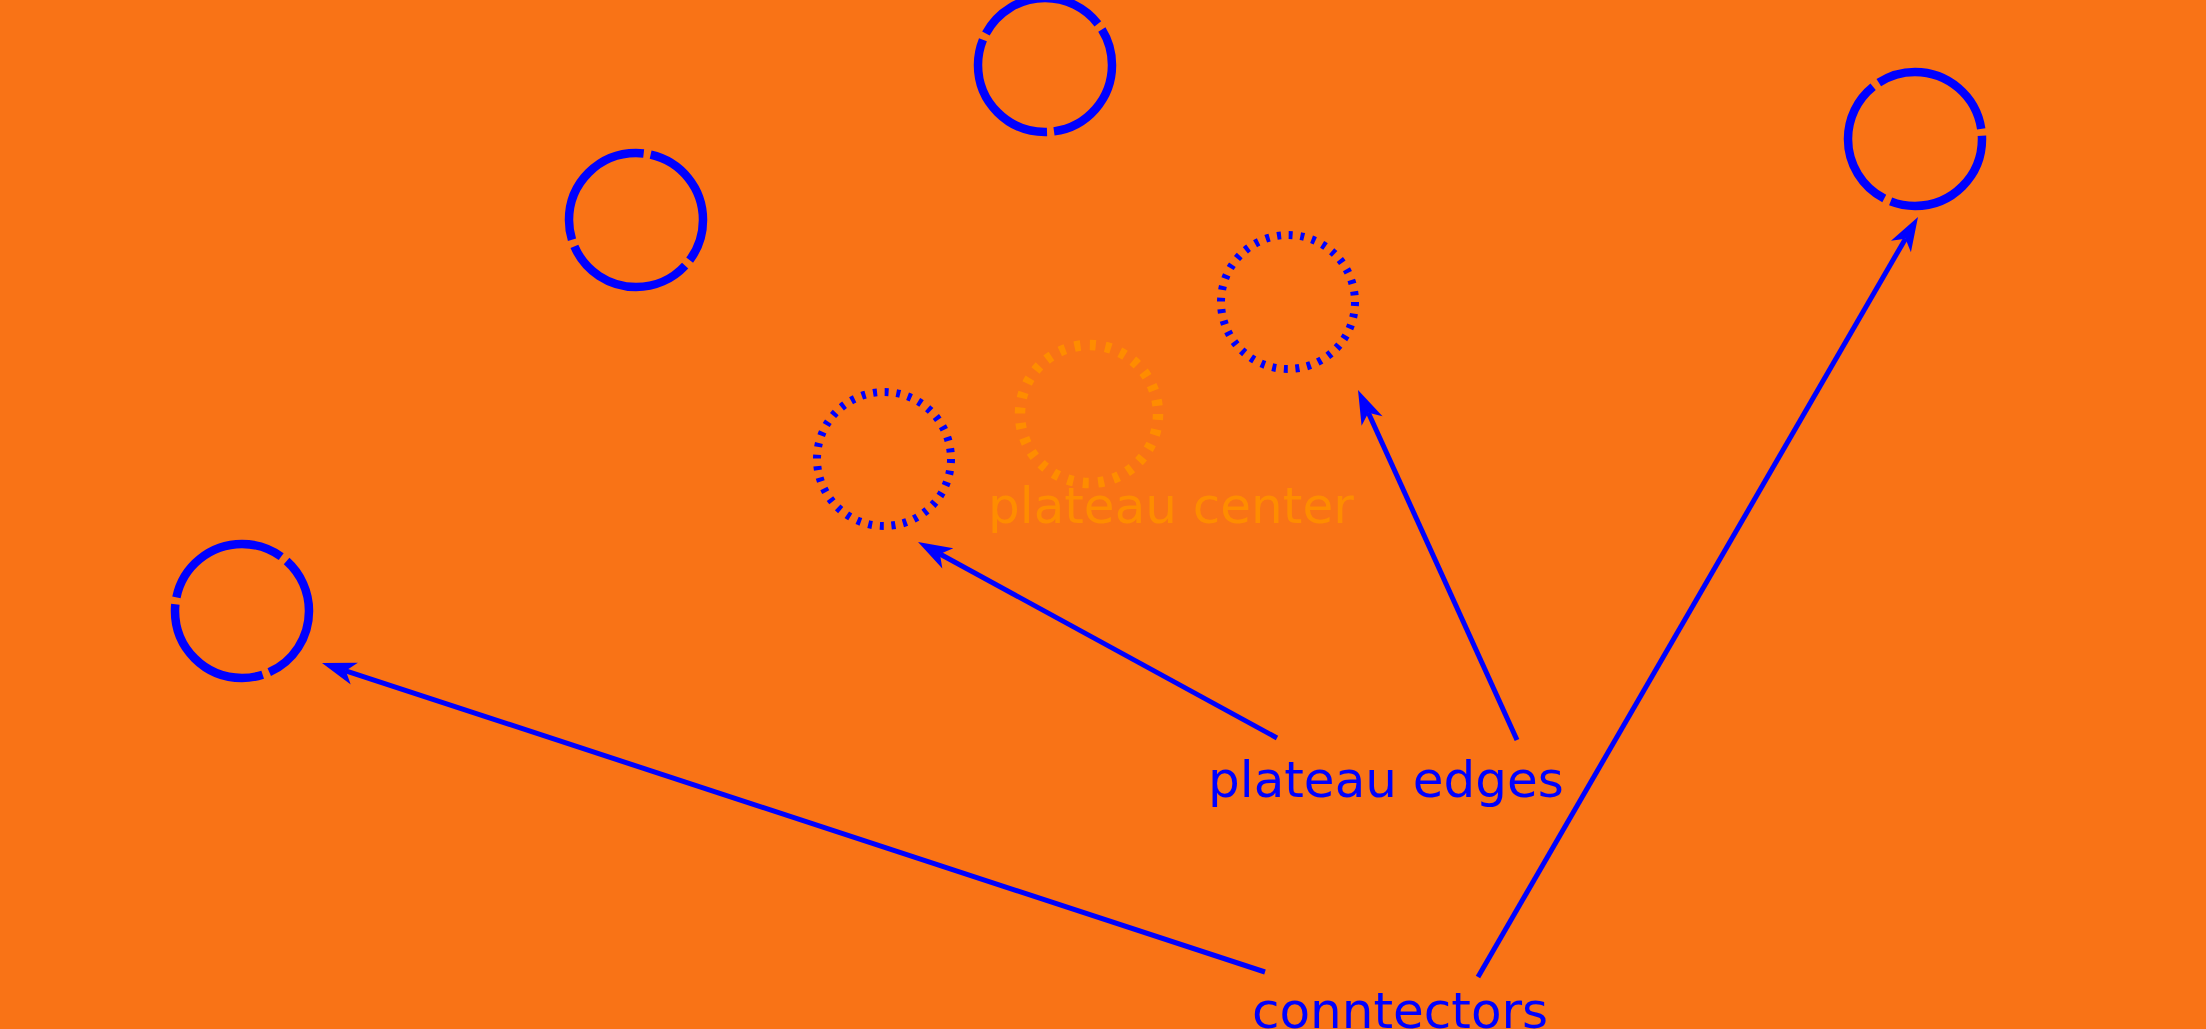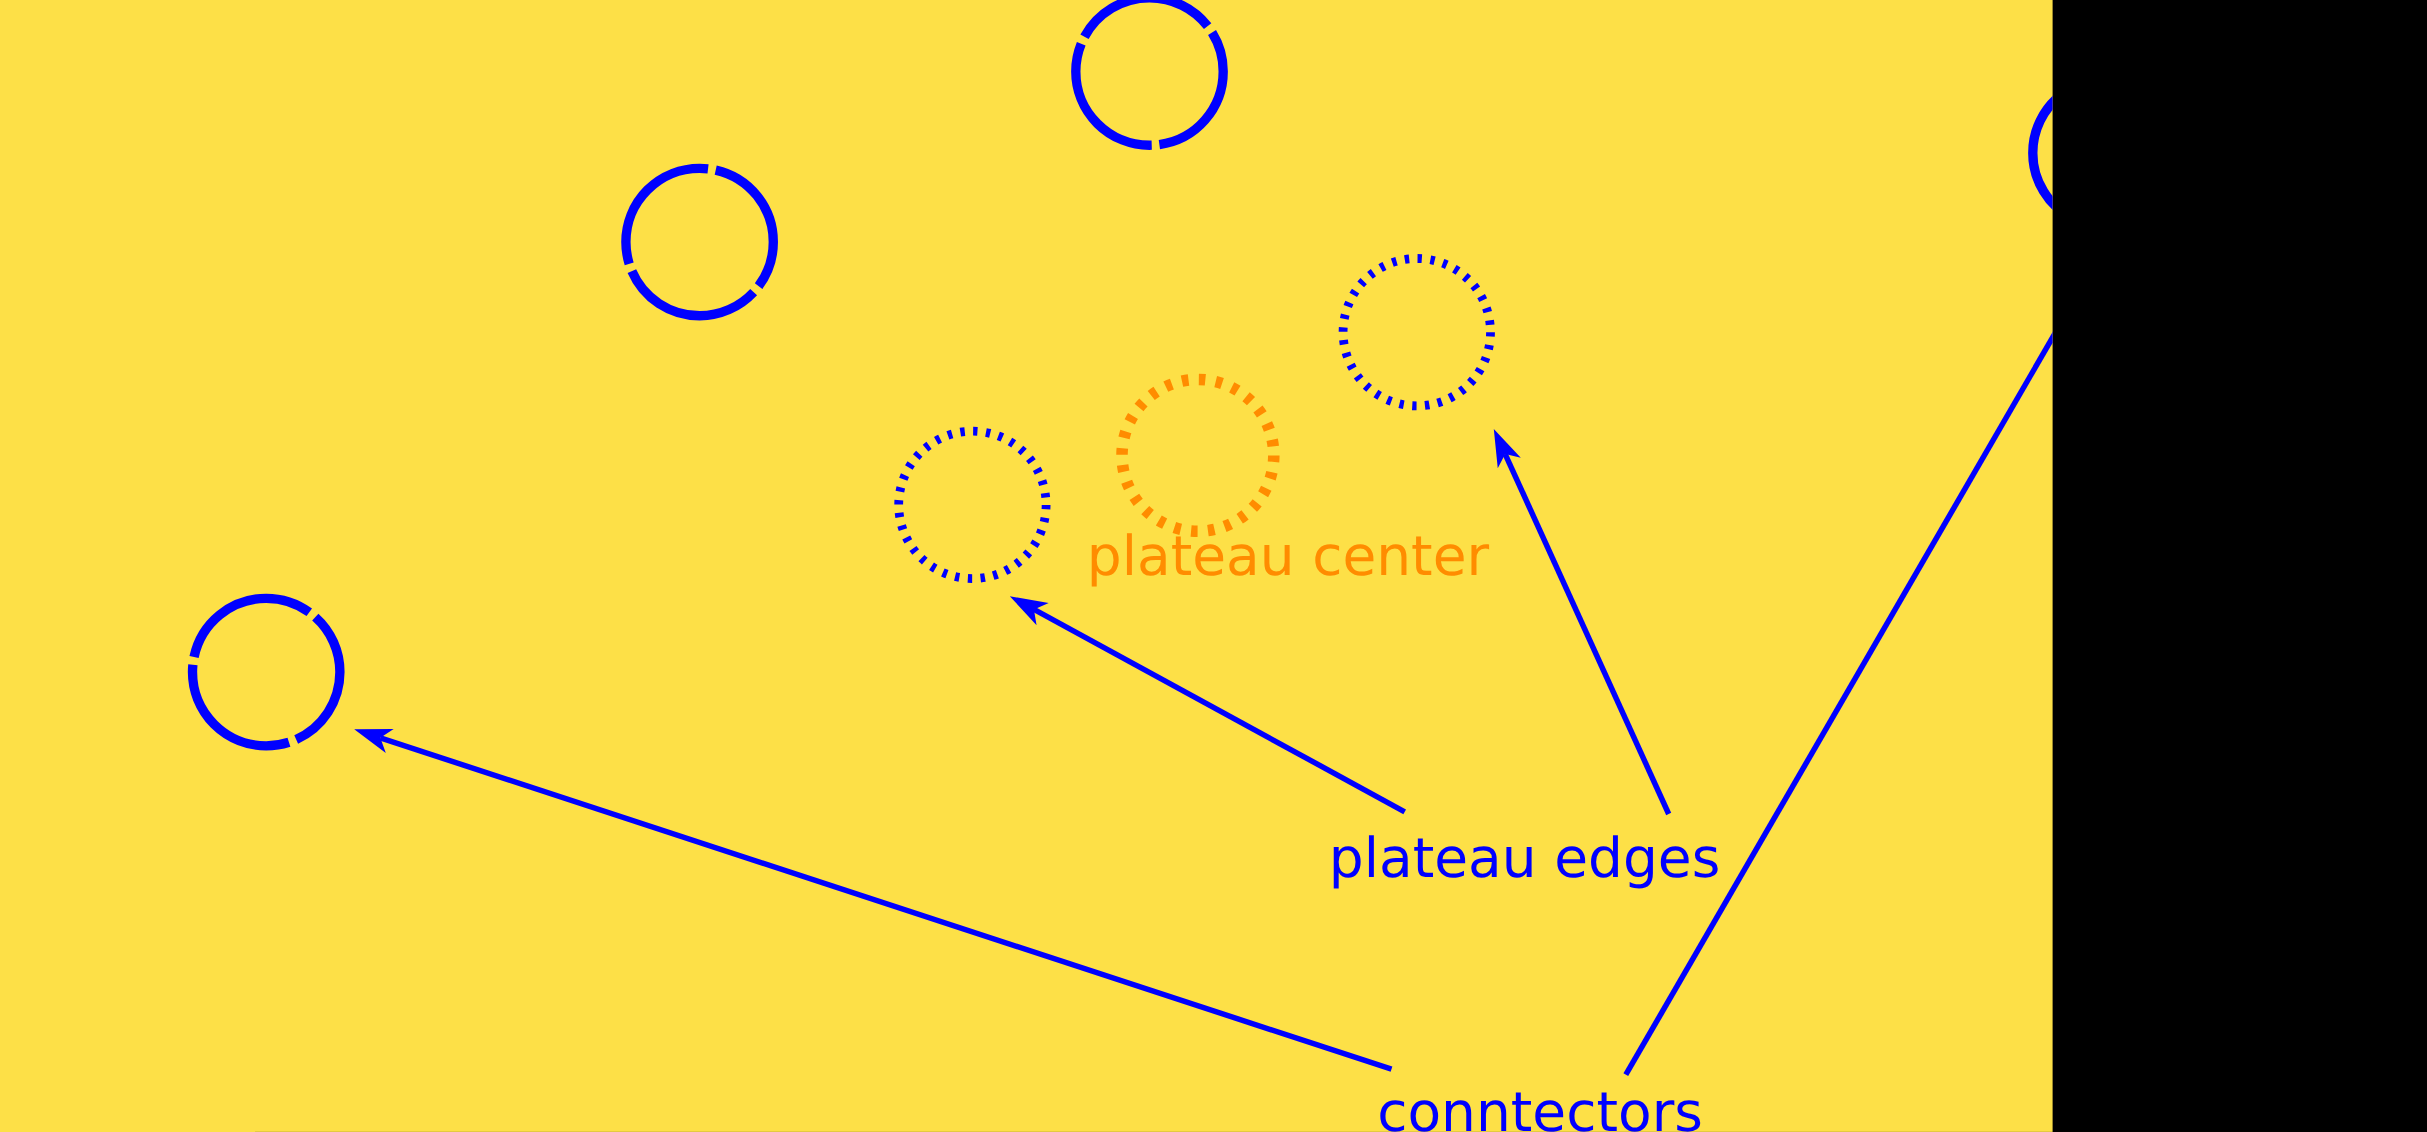--- a/index.html
+++ b/index.html
@@ -2,23 +2,23 @@
 <html><head>
 <meta charset="utf-8">
 <style>
   html, body {
     margin: 0;
     padding: 0;
     background: #000000;
   }
   .stage {
     position: relative;
-    width: 1866px;
+    width: 2206px;
     height: 1029px;
-    background: #fde047;
+    background: #f97316;
     overflow: hidden;
   }
   svg#diagram {
     display: block;
     width: 2206px;
     height: 1029px;
     font-family: "DejaVu Sans", sans-serif;
   }
   .circle-longdash {
     fill: none;

